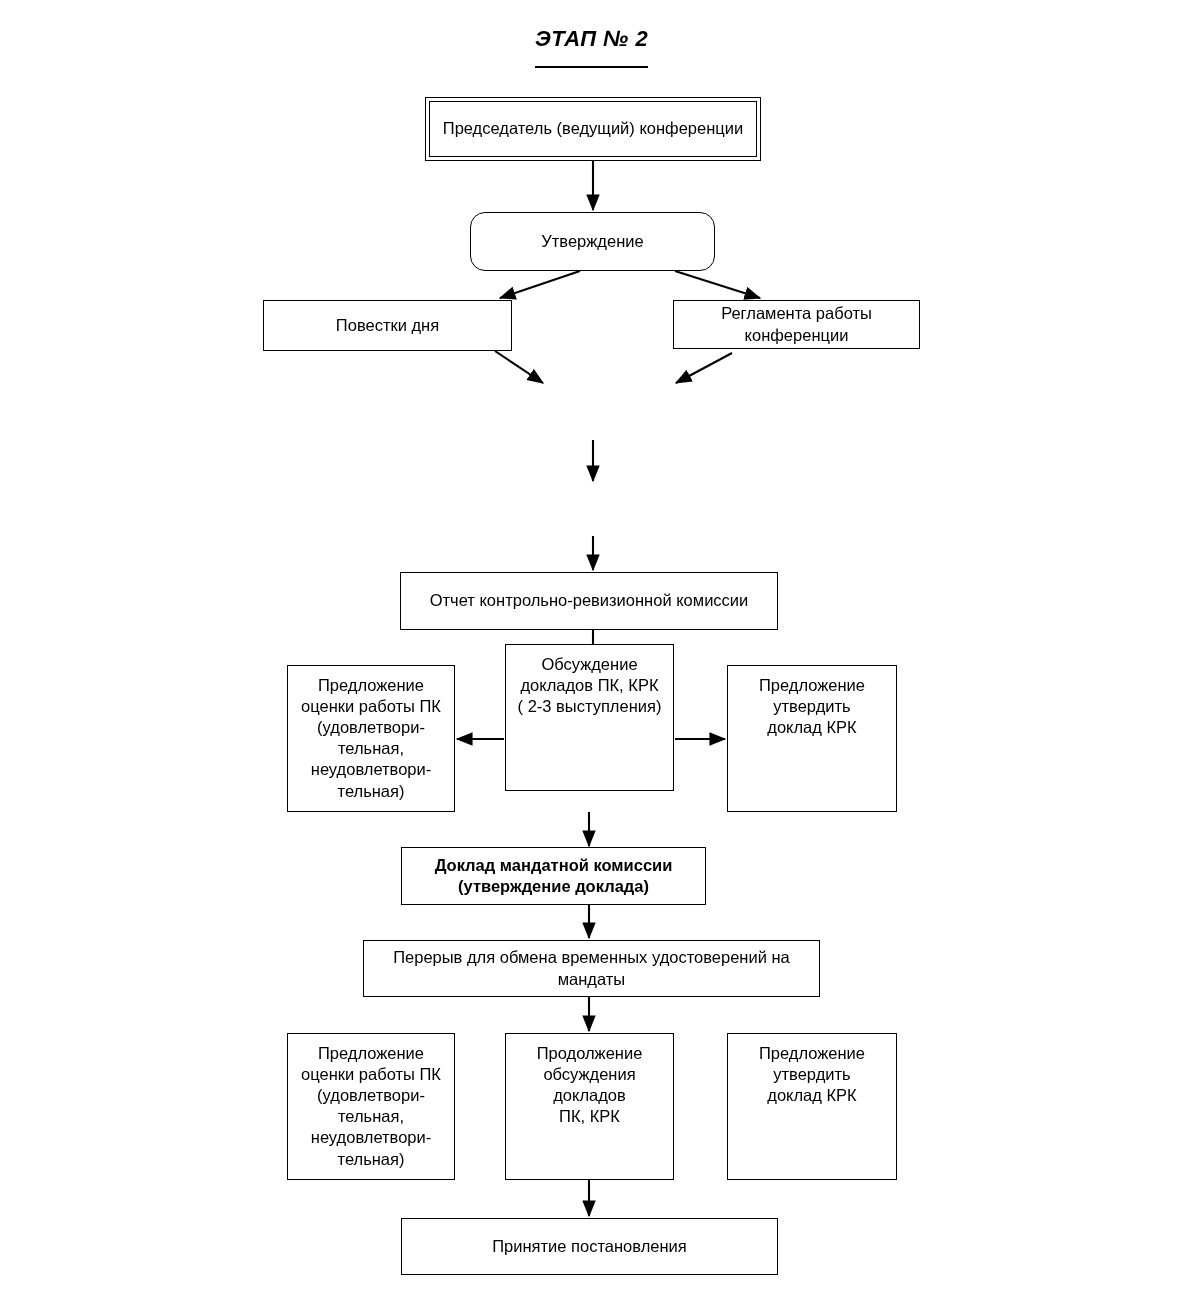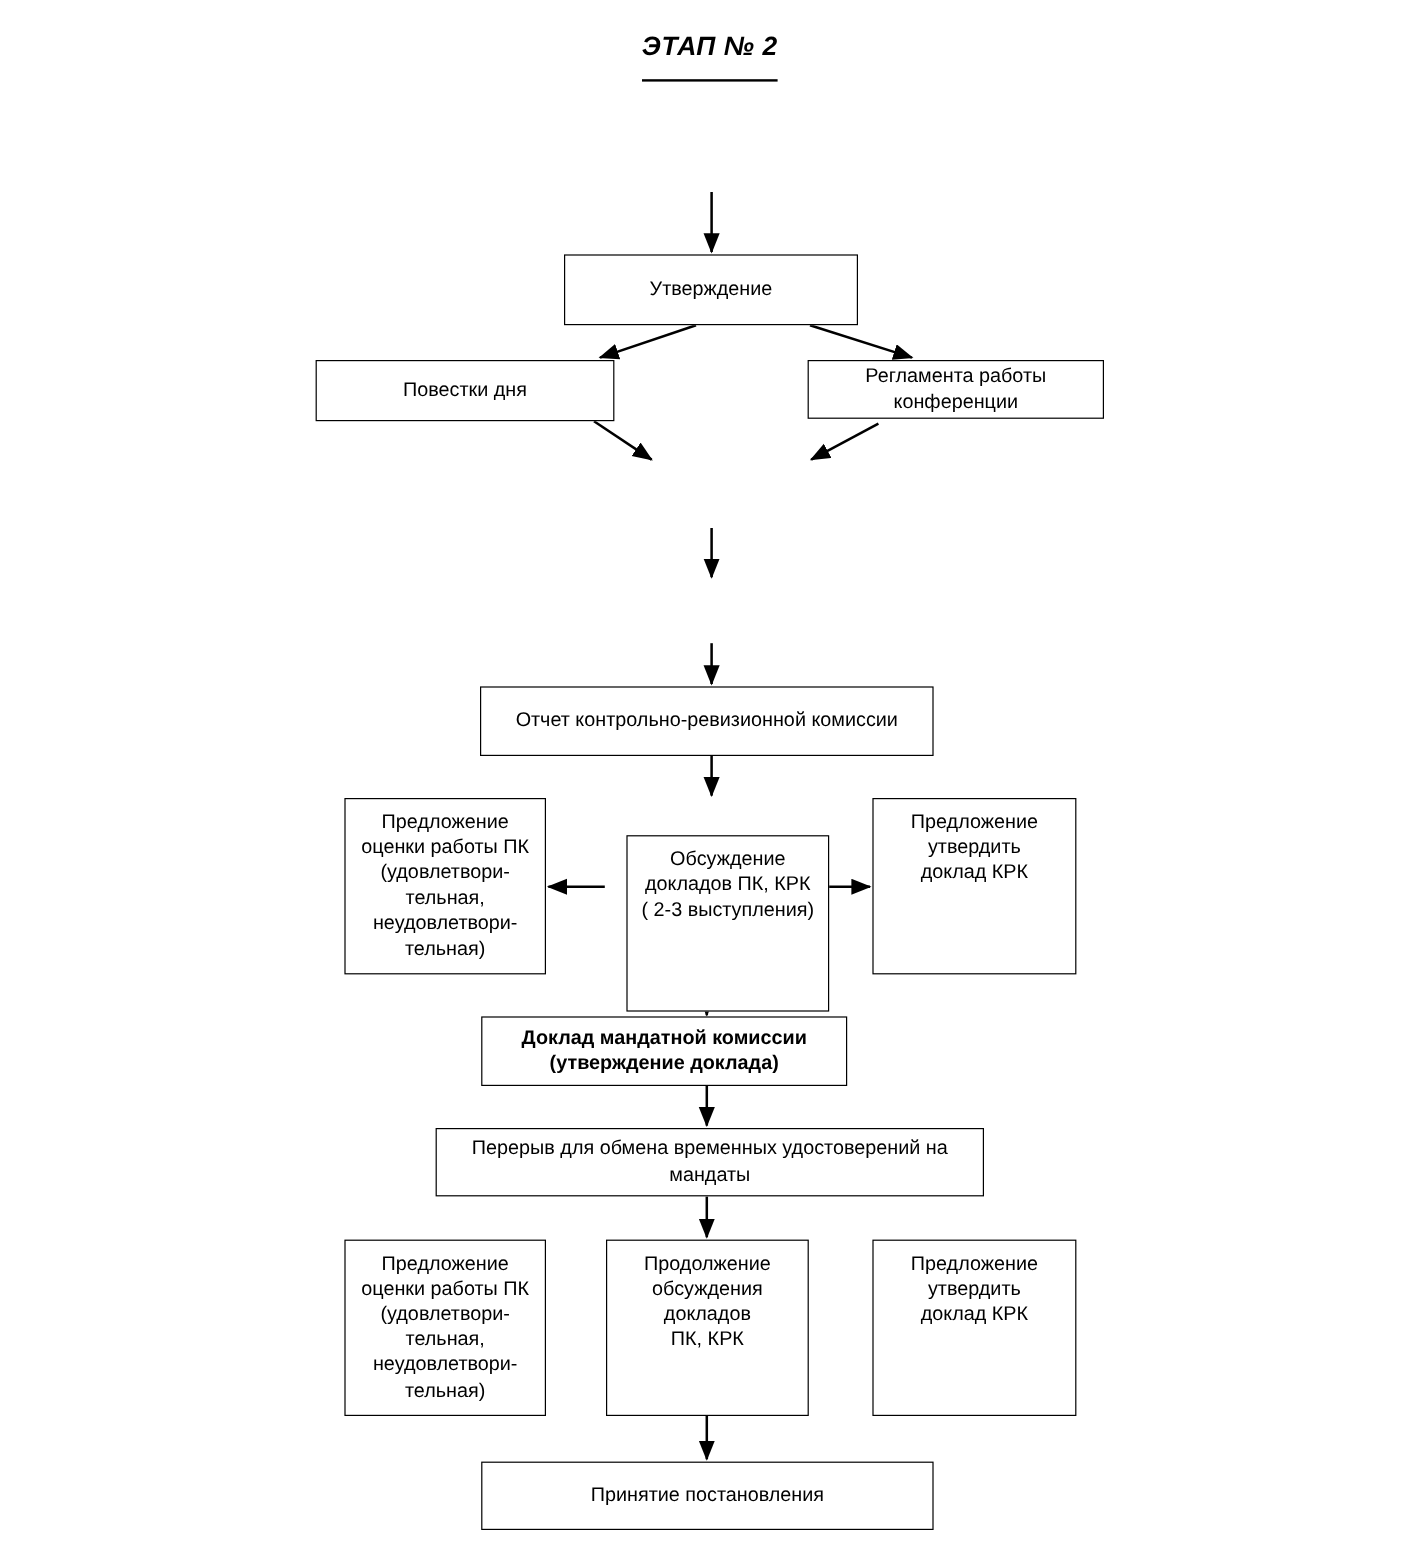--- a/index.html
+++ b/index.html
@@ -101,22 +101,27 @@
       <line x1="589" y1="812" x2="589" y2="846"></line>
 
       <line x1="589" y1="905" x2="589" y2="938"></line>
 
       <line x1="589" y1="997" x2="589" y2="1031"></line>
 
       <line x1="589" y1="1180" x2="589" y2="1216"></line>
     </g>
   </svg>
 
+  <div class="node double" style="left:425px;top:97px;width:336px;height:64px;">
+    <div class="inner">
+      <span>Председатель (ведущий) конференции</span>
+    </div>
+  </div>
 
-  <div class="node mid" style="left:470px;top:212px;width:245px;height:59px;">
+  <div class="node mid" style="left:470px;top:212px;width:245px;height:59px;border-radius:15px;">
     <span>Утверждение</span>
   </div>
 
   <div class="node mid" style="left:263px;top:300px;width:249px;height:51px;">
     <span>Повестки дня</span>
   </div>
 
   <div class="node mid" style="left:673px;top:300px;width:247px;height:49px;">
     <span class="wrap">Регламента работы<br>конференции</span>
   </div>
@@ -124,21 +129,21 @@
 
 
   <div class="node mid" style="left:400px;top:572px;width:378px;height:58px;">
     <span>Отчет контрольно-ревизионной комиссии</span>
   </div>
 
   <div class="node top" style="left:287px;top:665px;width:168px;height:147px;">
     <span>Предложение<br>оценки работы ПК<br>(удовлетвори-<br>тельная,<br>неудовлетвори-<br>тельная)</span>
   </div>
 
-  <div class="node top" style="left:505px;top:696px;width:169px;height:147px;margin-left:17px;">
+  <div class="node top" style="left:505px;top:644px;width:169px;height:147px;">
     <span>Обсуждение<br>докладов ПК, КРК<br>( 2-3 выступления)</span>
   </div>
 
   <div class="node top" style="left:727px;top:665px;width:170px;height:147px;">
     <span>Предложение<br>утвердить<br>доклад КРК</span>
   </div>
 
   <div class="node mid" style="left:401px;top:847px;width:305px;height:58px;font-weight:bold;">
     <span>Доклад мандатной комиссии<br>(утверждение доклада)</span>
   </div>

